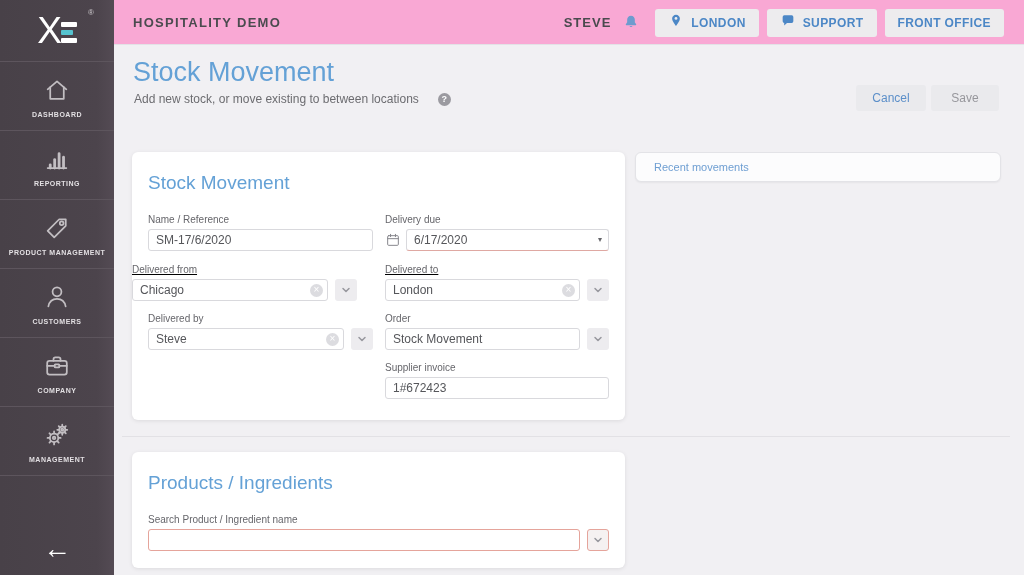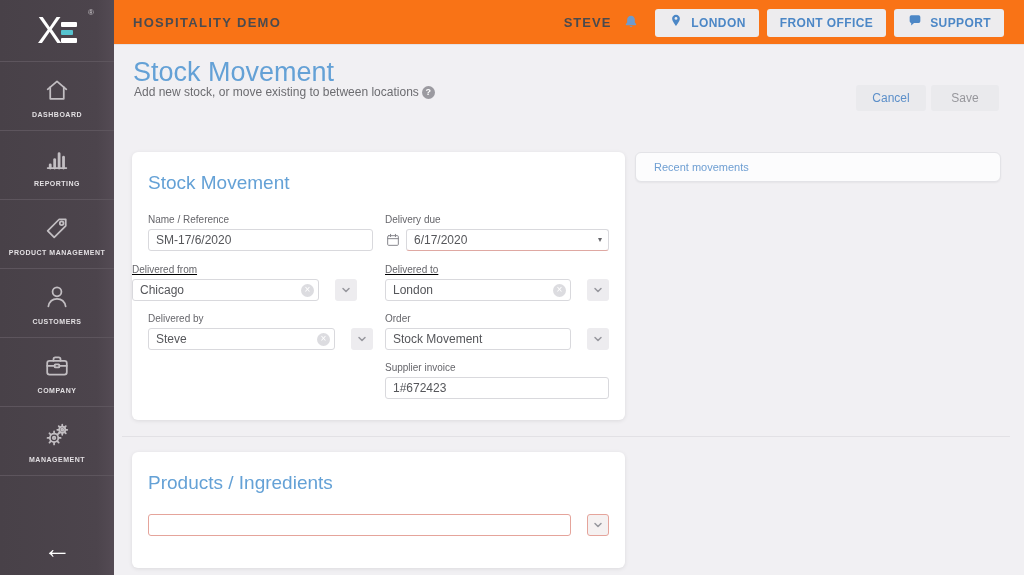--- a/index.html
+++ b/index.html
@@ -21,55 +21,55 @@
   .logo-reg { position:absolute; top:8px; right:20px; color:#cfcbcf; font-size:8px; }
   .nav-item { height:69px; display:flex; flex-direction:column; align-items:center; justify-content:center;
               gap:6px; border-bottom:1px solid #5d555d; cursor:pointer; }
   .nav-icon { width:30px; height:30px; color:#c2bec2; display:flex; align-items:center; justify-content:center; }
   .nav-icon svg { width:28px; height:28px; stroke:#c2bec2; fill:none; stroke-width:1.5; stroke-linecap:round; stroke-linejoin:round; }
   .nav-label { color:#e2dfe2; font-size:7px; font-weight:bold; letter-spacing:0.5px; text-align:center; max-width:106px; }
   .back-arrow { position:absolute; bottom:10px; left:0; width:114px; text-align:center;
                 color:#ffffff; font-size:28px; line-height:32px; cursor:pointer; }
 
   
-  .topbar { position:absolute; left:114px; top:0; width:910px; height:45px; background:#f97316;
+  .topbar { position:absolute; left:114px; top:0; width:910px; height:45px; background:#f9a8d4;
             border-bottom:1px solid #e3e2e6; display:flex; align-items:center; }
   .app-title { margin-left:19px; font-size:13px; font-weight:bold; letter-spacing:1.3px; color:#4b4b4f; }
   .topbar-right { position:absolute; right:20px; top:0; height:45px; display:flex; align-items:center; gap:8px; }
   .user-name { font-size:13px; font-weight:bold; letter-spacing:1px; color:#4a4a4e; margin-right:2px; }
   .bell { width:20px; height:20px; margin-right:6px; cursor:pointer; }
   .tb-btn { height:28px; padding:0 13px; background:#edecee; border:none; border-radius:3px;
             display:inline-flex; align-items:center; gap:7px; cursor:pointer;
             color:#4c87c6; font-size:12px; font-weight:bold; letter-spacing:0.4px;
             font-family:"Liberation Sans", sans-serif; }
   .tb-btn svg { width:16px; height:16px; }
 
   
   .main { position:absolute; left:114px; top:45px; width:910px; height:530px; }
   .page-title { position:absolute; left:19px; top:12px; font-size:27px; color:#64a1d6; font-weight:400; }
-  .page-sub { position:absolute; left:20px; top:40px; font-size:12px; color:#6c6c70;
-              display:flex; align-items:center; gap:3px; }
+  .page-sub { position:absolute; left:20px; top:47px; font-size:12px; color:#6c6c70;
+              display:flex; align-items:center; gap:19px; }
   .help-badge { width:13px; height:13px; border-radius:50%; background:#9b9aa0; color:#ffffff;
                 font-size:9px; font-weight:bold; text-align:center; line-height:13px; cursor:pointer; }
   .actions { position:absolute; top:40px; right:25px; display:flex; gap:5px; }
   .act-btn { height:26px; border:none; border-radius:3px; background:#eaeaed; font-size:12px;
              cursor:pointer; font-family:"Liberation Sans", sans-serif; }
   .cancel-btn { width:70px; color:#5c8fc9; }
   .save-btn { width:68px; color:#97979c; }
 
   .card { position:absolute; background:#ffffff; border-radius:6px; box-shadow:0 1px 4px rgba(0,0,0,0.09); }
   .card-1 { left:18px; top:107px; width:493px; height:268px; }
   .card-2 { left:18px; top:407px; width:493px; height:116px; }
   .card-title { position:absolute; left:16px; top:20px; font-size:19px; color:#64a1d6; font-weight:400; }
 
   .field { position:absolute; }
   .f-label { font-size:10px; color:#66666b; margin-bottom:4px; }
   .f-input { width:100%; height:22px; border:1px solid #d9d9dd; border-radius:3px; background:#ffffff;
              font-size:12px; color:#55565a; padding:0 7px; font-family:"Liberation Sans", sans-serif; outline:none; }
-  .combo-row { display:flex; align-items:flex-start; gap:16px;border-radius:8px; }
+  .combo-row { display:flex; align-items:flex-start; gap:7px;border-radius:8px; }
   .combo-main { position:relative; flex:1; }
   .combo-main .f-input { padding-right:22px; }
   .clear-icon { position:absolute; right:5px; top:5px; width:13px; height:13px; border-radius:50%;
                 background:#dcdce0; color:#ffffff; font-size:10px; line-height:12px; text-align:center; cursor:pointer; }
   .combo-toggle { width:22px; height:22px; flex:0 0 22px; background:#edecef; border-radius:3px;
                   display:flex; align-items:center; justify-content:center; cursor:pointer; }
   .combo-toggle svg { width:12px; height:12px; stroke:#98989e; fill:none; stroke-width:1.5;
                       stroke-linecap:round; stroke-linejoin:round; }
   .date-row { display:flex; align-items:center; gap:5px; }
   .cal-icon { width:16px; height:16px; flex:0 0 16px; cursor:pointer; }
@@ -190,30 +190,30 @@
       <button class="tb-btn">
         <span>
           <svg viewBox="0 0 24 24" width="16" height="16">
               <path fill="#4c87c6" d="M12 2.5 c-3.2 0 -5.8 2.6 -5.8 5.8 0 4.3 5.8 11.2 5.8 11.2 s5.8 -6.9 5.8 -11.2 c0 -3.2 -2.6 -5.8 -5.8 -5.8 Z"></path>
               <circle cx="12" cy="8.2" r="2.1" fill="#edecee"></circle>
             </svg>
         </span>
         <span>LONDON</span>
       </button>
       <button class="tb-btn">
-        <span>FRONT OFFICE</span>
-      </button>
-      <button class="tb-btn">
         <span>
           <svg viewBox="0 0 24 24" width="16" height="16">
               <path fill="#4c87c6" d="M4 6 a2.5 2.5 0 0 1 2.5 -2.5 h11 a2.5 2.5 0 0 1 2.5 2.5 v6.5 a2.5 2.5 0 0 1 -2.5 2.5 H10.5 l-4.2 3.6 v-3.6 H6.5 A2.5 2.5 0 0 1 4 12.5 Z"></path>
             </svg>
         </span>
         <span>SUPPORT</span>
       </button>
+      <button class="tb-btn">
+        <span>FRONT OFFICE</span>
+      </button>
     </div>
   </header>
 
   <main class="main">
 
     <h1 class="page-title">Stock Movement</h1>
     <div class="page-sub">
       <span>Add new stock, or move existing to between locations</span>
       <span class="help-badge">?</span>
     </div>
@@ -311,20 +311,21 @@
 
     <div class="recent-panel">
       <span class="recent-label">Recent movements</span>
     </div>
 
     <div class="section-divider"></div>
 
     <section class="card card-2">
       <h2 class="card-title">Products / Ingredients</h2>
       <div class="field req-combo" style="left:16px; top:62px; width:461px;">
+        <div class="f-label">Search Product / Ingredient name</div>
         <div class="combo-row">
           <span class="combo-main">
             <input class="f-input" value="" style="">
           </span>
           <span class="combo-toggle">
             <svg viewBox="0 0 12 12">
                 <path d="M3 4.5 L6 7.5 L9 4.5"></path>
               </svg>
           </span>
         </div>

